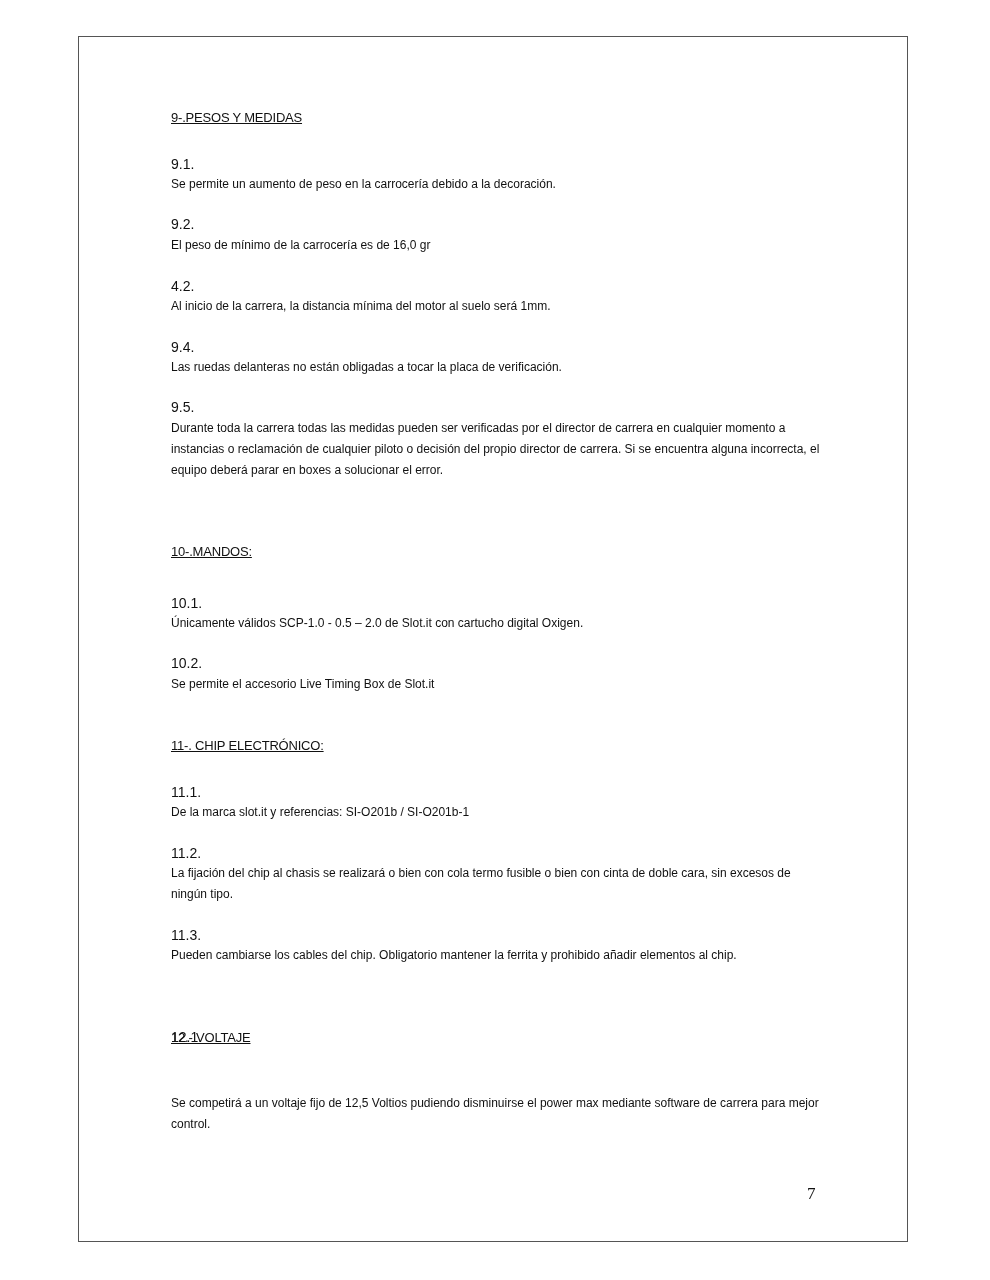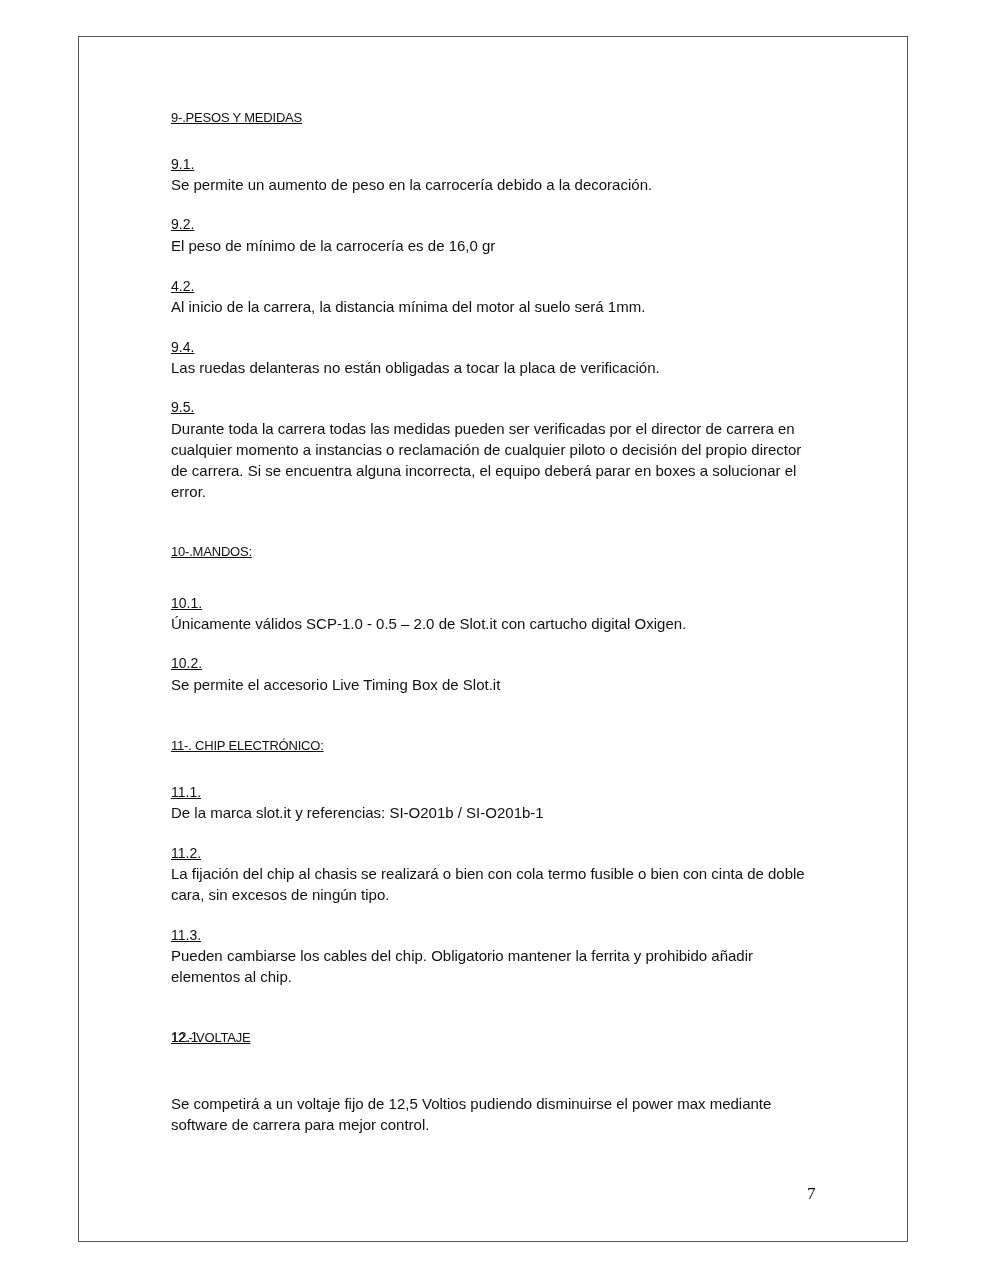--- a/index.html
+++ b/index.html
@@ -3,23 +3,23 @@
 <meta charset="utf-8">
 <style>
   html, body { margin:0; padding:0; background:#ffffff; }
   body { width:990px; height:1280px; position:relative; overflow:hidden;
          font-family:"Liberation Sans", sans-serif; color:#111; }
   .frame { position:absolute; left:78px; top:36px; width:830px; height:1206px;
            border:1.5px solid #555; box-sizing:border-box; }
   .content { position:absolute; left:171px; top:0; width:650px; }
   .h { position:absolute; left:0; font-weight:normal; font-size:13px;
        text-decoration:underline; letter-spacing:-0.2px; white-space:nowrap; }
-  .num { position:absolute; left:0; font-size:14px; text-decoration:underline;
+  .num { position:absolute; left:0; font-size:14px; 
          white-space:nowrap; }
-  .para { position:absolute; left:0; width:650px; font-size:15px; line-height:21px; }
+  .para { position:absolute; left:0; width:650px; font-size:12px; line-height:21px; }
   .pageno { position:absolute; left:807px; top:1184px; font-family:"Liberation Serif", serif;
             font-size:17px; }
 </style>
 </head>
 <body>
 
 <div class="frame"></div>
 
 <div class="content">
 

